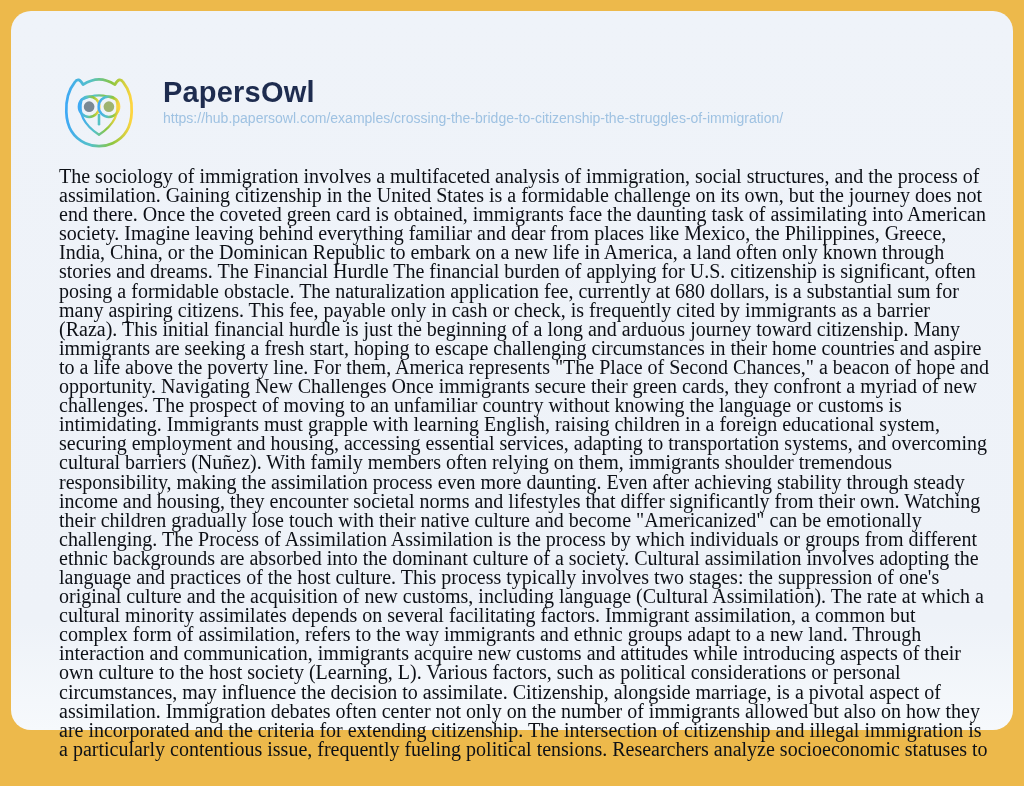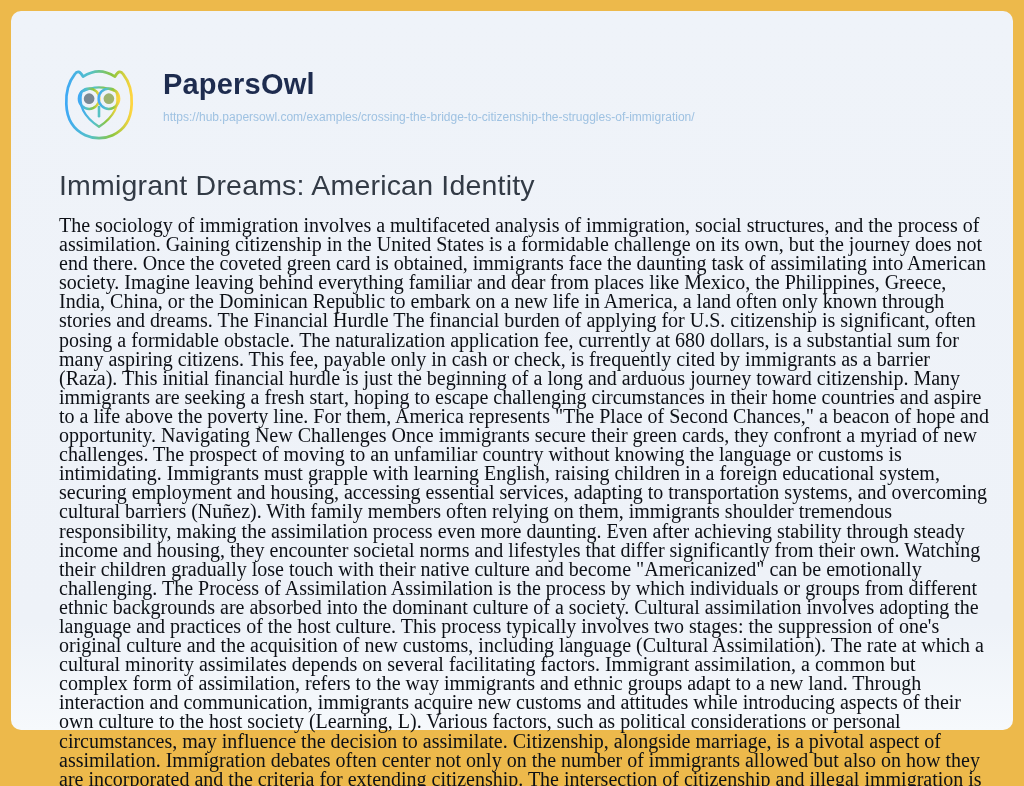--- a/index.html
+++ b/index.html
@@ -8,23 +8,23 @@
     background: #EDB94B;
     font-family: "Liberation Sans", sans-serif;
     overflow: hidden;
     position: relative;
   }
   .card {
     position: absolute;
     left: 11px; top: 11px;
     width: 1002px; height: 719px;
     background: linear-gradient(180deg, #EFF3F9 0%, #EEF2F8 85%, #F6F9FC 100%);
-    border-radius: 10px;
+    border-radius: 20px;
     box-sizing: border-box;
-    padding: 0 48px;
+    padding: 8px 48px;
   }
   .header {
     display: flex;
     align-items: flex-start;
     margin-top: 52px;
   }
   .logo {
     width: 76px; height: 82px;
     margin-left: 2px;
     flex: 0 0 auto;
@@ -34,23 +34,23 @@
     padding-top: 6px;
   }
   .brand {
     font-size: 29px;
     font-weight: bold;
     color: #1E2C4F;
     letter-spacing: 0.2px;
     line-height: 1.1;
   }
   .url {
-    margin-top: 8px;
+    margin-top: 0;
     width: 748px;
-    font-size: 12px;
+    font-size: 14px;
     line-height: 1.42;
     color: #9FC2E2;
     overflow-wrap: anywhere;
     text-decoration: none;
     display: block;
   }
   .title {
     margin: 24px 0 0 0;
     font-size: 28.5px;
     font-weight: 400;
@@ -90,17 +90,16 @@
       <circle cx="63" cy="45" r="7" fill="#9EB36F"></circle>
       <path d="M50 56 L50 68" stroke="#56C2C4" stroke-width="3.4" stroke-linecap="round"></path>
     </svg>
 
     <div class="header-text">
       <div class="brand">PapersOwl</div>
       <a class="url" href="#">https://hub.papersowl.com/examples/crossing-the-bridge-to-citizenship-the-struggles-of-immigration/</a>
     </div>
   </div>
 
-  <h1 class="title">Immigrant Dreams: American Identity</h1>
 
   <div class="body-text">The sociology of immigration involves a multifaceted analysis of immigration, social structures, and the process of assimilation. Gaining citizenship in the United States is a formidable challenge on its own, but the journey does not end there. Once the coveted green card is obtained, immigrants face the daunting task of assimilating into American society. Imagine leaving behind everything familiar and dear from places like Mexico, the Philippines, Greece, India, China, or the Dominican Republic to embark on a new life in America, a land often only known through stories and dreams. The Financial Hurdle The financial burden of applying for U.S. citizenship is significant, often posing a formidable obstacle. The naturalization application fee, currently at 680 dollars, is a substantial sum for many aspiring citizens. This fee, payable only in cash or check, is frequently cited by immigrants as a barrier (Raza). This initial financial hurdle is just the beginning of a long and arduous journey toward citizenship. Many immigrants are seeking a fresh start, hoping to escape challenging circumstances in their home countries and aspire to a life above the poverty line. For them, America represents "The Place of Second Chances," a beacon of hope and opportunity. Navigating New Challenges Once immigrants secure their green cards, they confront a myriad of new challenges. The prospect of moving to an unfamiliar country without knowing the language or customs is intimidating. Immigrants must grapple with learning English, raising children in a foreign educational system, securing employment and housing, accessing essential services, adapting to transportation systems, and overcoming cultural barriers (Nuñez). With family members often relying on them, immigrants shoulder tremendous responsibility, making the assimilation process even more daunting. Even after achieving stability through steady income and housing, they encounter societal norms and lifestyles that differ significantly from their own. Watching their children gradually lose touch with their native culture and become "Americanized" can be emotionally challenging. The Process of Assimilation Assimilation is the process by which individuals or groups from different ethnic backgrounds are absorbed into the dominant culture of a society. Cultural assimilation involves adopting the language and practices of the host culture. This process typically involves two stages: the suppression of one's original culture and the acquisition of new customs, including language (Cultural Assimilation). The rate at which a cultural minority assimilates depends on several facilitating factors. Immigrant assimilation, a common but complex form of assimilation, refers to the way immigrants and ethnic groups adapt to a new land. Through interaction and communication, immigrants acquire new customs and attitudes while introducing aspects of their own culture to the host society (Learning, L). Various factors, such as political considerations or personal circumstances, may influence the decision to assimilate. Citizenship, alongside marriage, is a pivotal aspect of assimilation. Immigration debates often center not only on the number of immigrants allowed but also on how they are incorporated and the criteria for extending citizenship. The intersection of citizenship and illegal immigration is a particularly contentious issue, frequently fueling political tensions. Researchers analyze socioeconomic statuses to</div>
 
 </div>
 
 </body></html>

